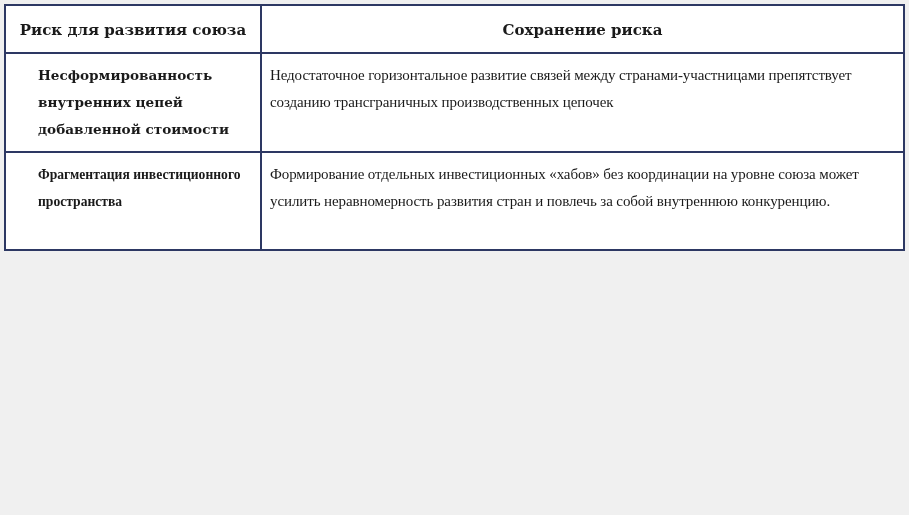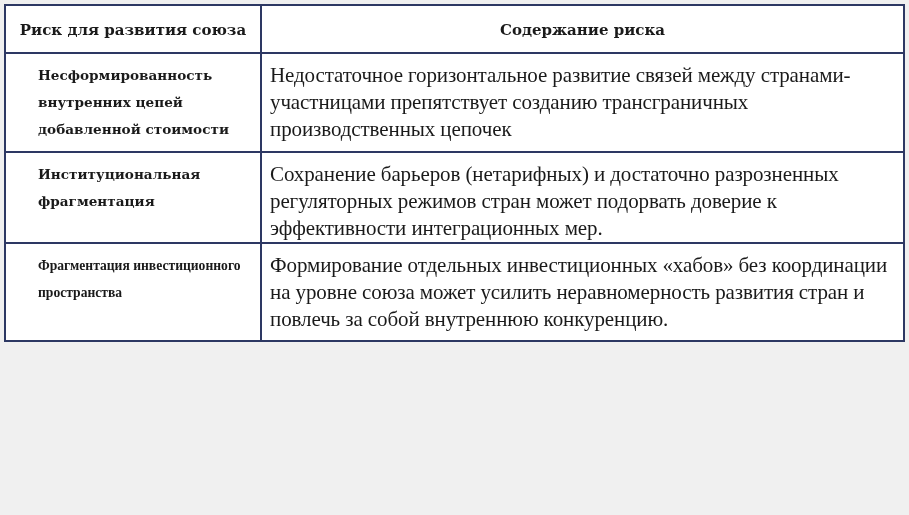--- a/index.html
+++ b/index.html
@@ -44,51 +44,47 @@
       line-height: 27px;
       padding-top: 8px;
     }
     .risk-table td.risk-name {
       font-weight: bold;
       font-size: 13.6px;
       padding-left: 32px;
     }
     .risk-table td.risk-desc {
       font-family: "Liberation Serif", "DejaVu Serif", serif;
-      font-size: 21px;
+      font-size: 15px;
       letter-spacing: -0.1px;
       border-radius: 10px;
     }
     tr.r1 td { height: 89px; }
     tr.r2 td { height: 60px; }
     tr.r3 td { height: 88px; }
     tr.r4 td { height: 88px; }
     tr.r5 td { height: 88px; font-family: Liberation Serif, serif; }
   </style>
 </head>
 <body>
 
 <table class="risk-table">
   <colgroup>
     <col class="col-risk">
     <col class="col-content">
   </colgroup>
   <thead>
     <tr>
       <th>Риск для развития союза</th>
-      <th>Содержание риска</th>
+      <th>Сохранение риска</th>
     </tr>
   </thead>
   <tbody>
     <tr class="r1">
       <td class="risk-name">Несформированность внутренних цепей добавленной стоимости</td>
       <td class="risk-desc">Недостаточное горизонтальное развитие связей между странами-участницами препятствует созданию трансграничных производственных цепочек</td>
-    </tr>
-    <tr class="r2">
-      <td class="risk-name">Институциональная фрагментация</td>
-      <td class="risk-desc">Сохранение барьеров (нетарифных) и достаточно разрозненных регуляторных режимов стран может подорвать доверие к эффективности интеграционных мер.</td>
     </tr>
     <tr class="r5">
       <td class="risk-name">Фрагментация инвестиционного пространства</td>
       <td class="risk-desc">Формирование отдельных инвестиционных «хабов» без координации на уровне союза может усилить неравномерность развития стран и повлечь за собой внутреннюю конкуренцию.</td>
     </tr>
   </tbody>
 </table>
 
 </body></html>

